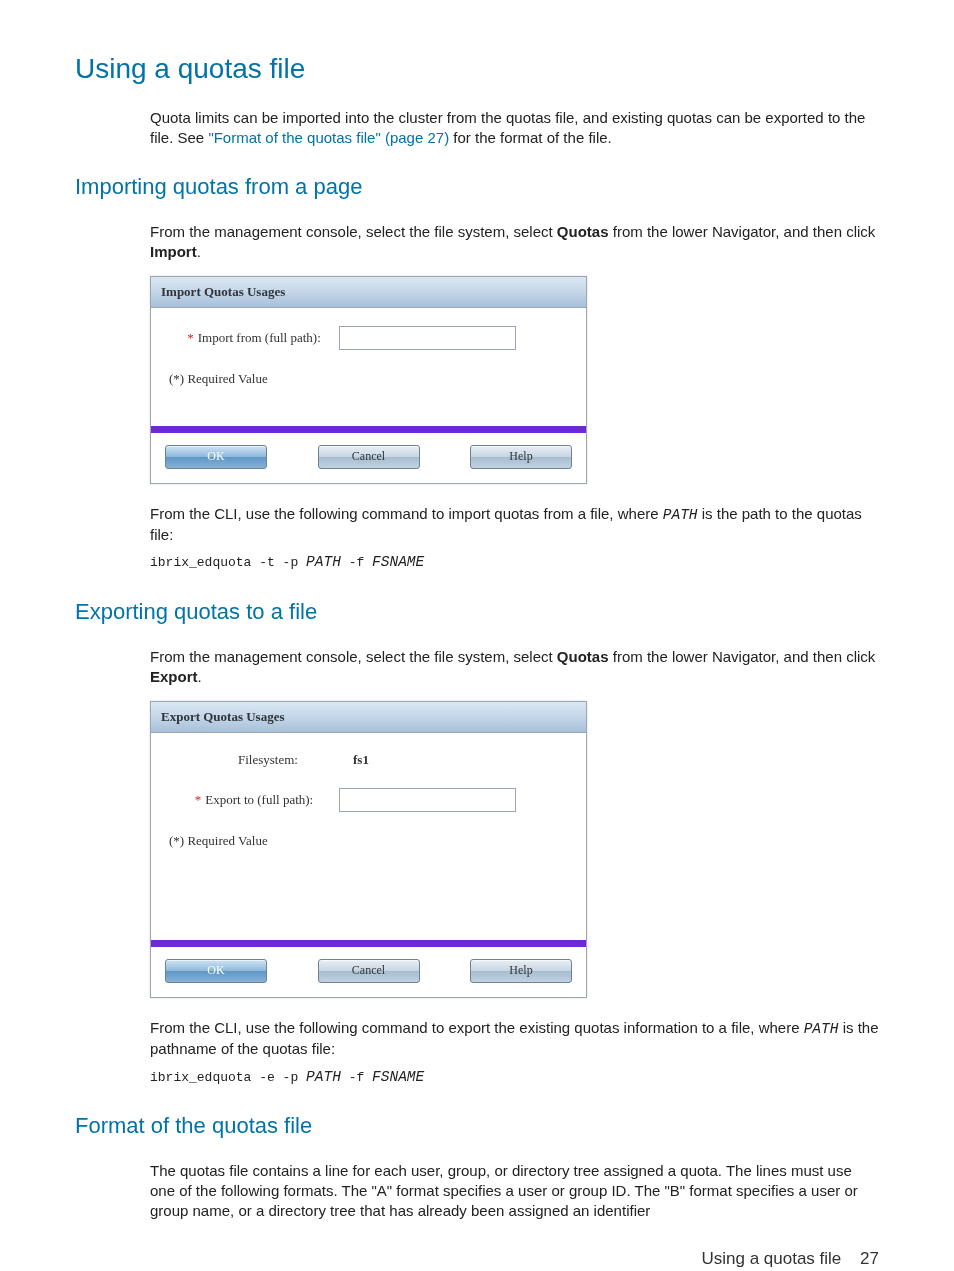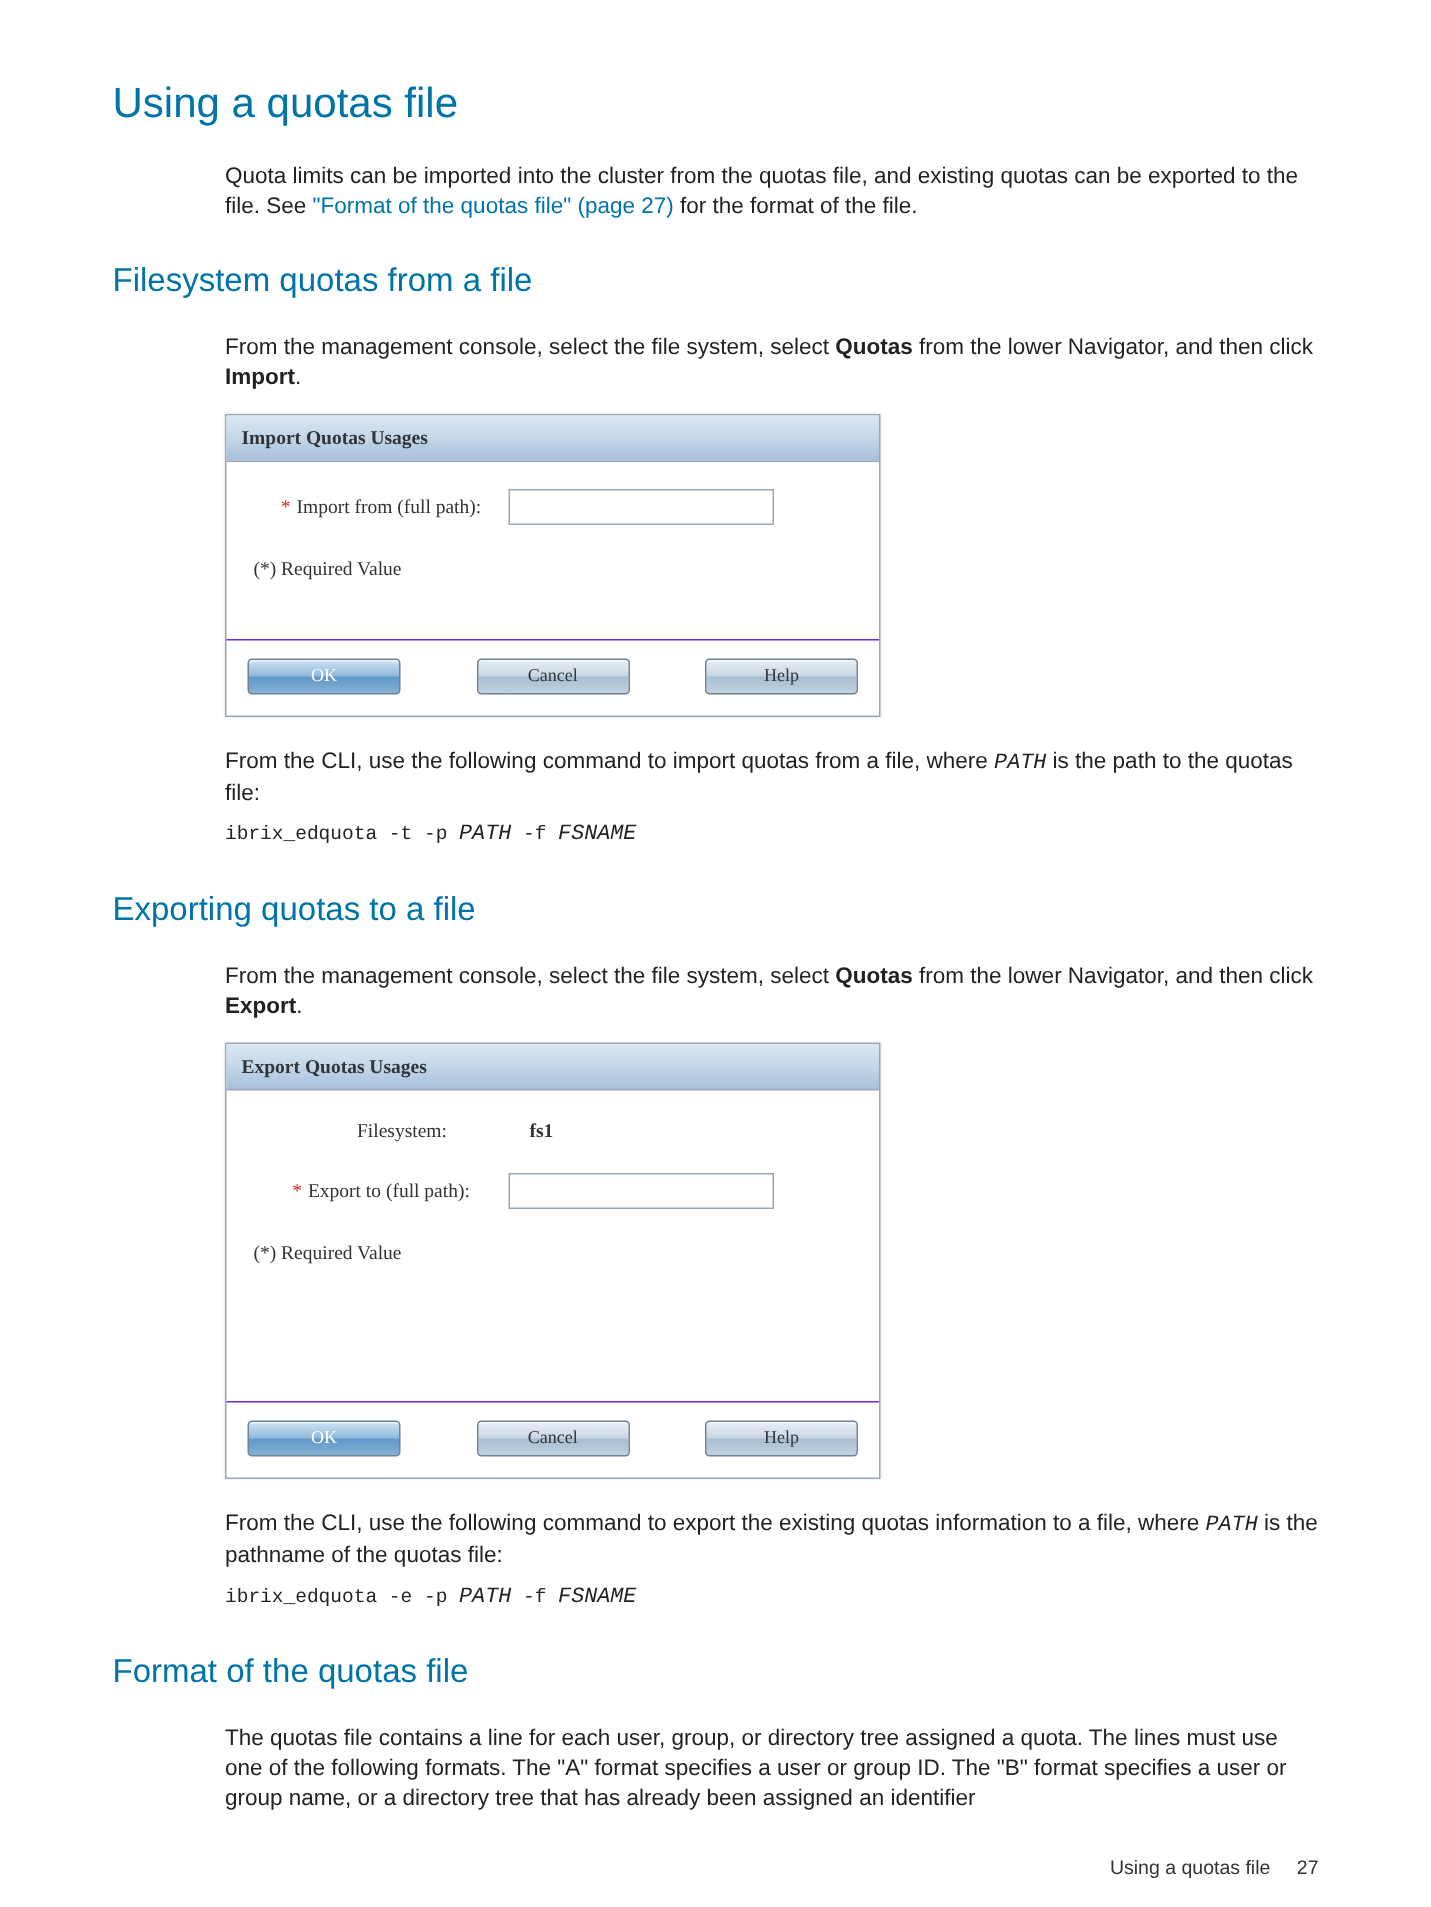--- a/index.html
+++ b/index.html
@@ -68,21 +68,21 @@
   .row .lbl { width: 170px; text-align: center; }
   .asterisk { color: #c62828; margin-right: 4px; }
   .field {
     width: 175px;
     height: 22px;
     border: 1px solid #9aa7b3;
     background: #fff;
   }
   .req { font-size: 13px; color: #333; }
   .dialog-footer {
-    border-top: 1px solid #6d28d9;
+    border-top: 7px solid #6d28d9;
     padding: 12px 14px 14px 14px;
     display: flex;
     justify-content: space-between;
   }
   .dlg-btn {
     width: 100px;
     height: 22px;
     border: 1px solid #6e8295;
     border-radius: 3px;
     background: linear-gradient(to bottom, #e9eff5 0%, #c8d6e3 48%, #a7bdd0 52%, #c1d2e1 100%);
@@ -92,38 +92,38 @@
     line-height: 20px;
     box-shadow: inset 0 1px 0 rgba(255,255,255,0.6);
   }
   .dlg-btn.primary {
     background: linear-gradient(to bottom, #cfe3f4 0%, #8fb9db 48%, #5f97c7 52%, #86b2d6 100%);
     color: #fff;
   }
   .page-footer {
     margin-top: 26px;
     text-align: right;
-    font-size: 13px;
+    font-size: 17px;
     color: #333;
   }
   .page-footer .pg { margin-left: 14px; }
   .val-bold { font-weight: bold; }
 </style>
 </head>
 <body>
 
 <h1 class="page-title">Using a quotas file</h1>
 
 <div class="body-block">
   <p>
     <span>Quota limits can be imported into the cluster from the quotas file, and existing quotas can be exported to the file. See </span><a href="#" class="xref">"Format of the quotas file" (page 27)</a><span> for the format of the file.</span>
   </p>
 </div>
 
-<h2 class="sub-title">Filesystem quotas from a file</h2>
+<h2 class="sub-title">Importing quotas from a page</h2>
 
 <div class="body-block">
   <p>
     <span>From the management console, select the file system, select </span><span class="bold">Quotas</span><span> from the lower Navigator, and then click </span><span class="bold">Import</span><span>.</span>
   </p>
 
   <div class="dialog">
     <div class="dialog-title">Import Quotas Usages</div>
     <div class="dialog-body">
       <div class="row">

